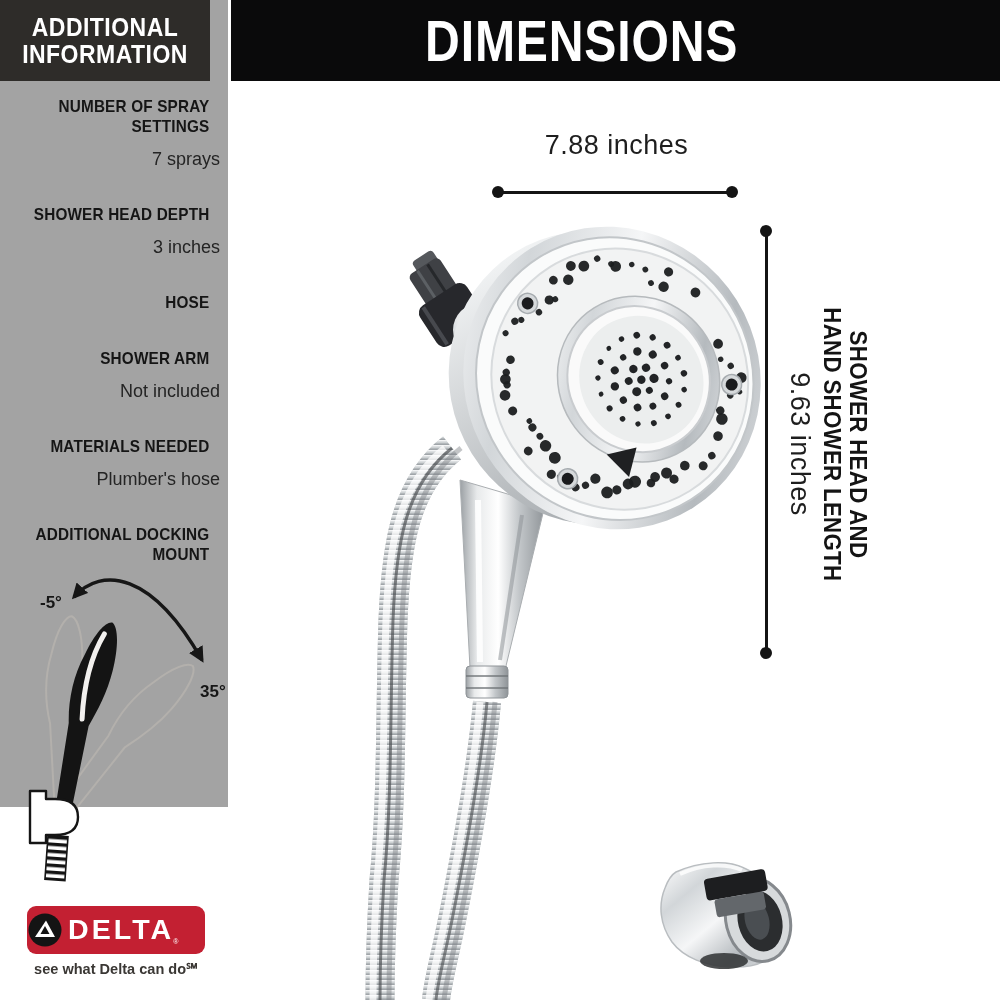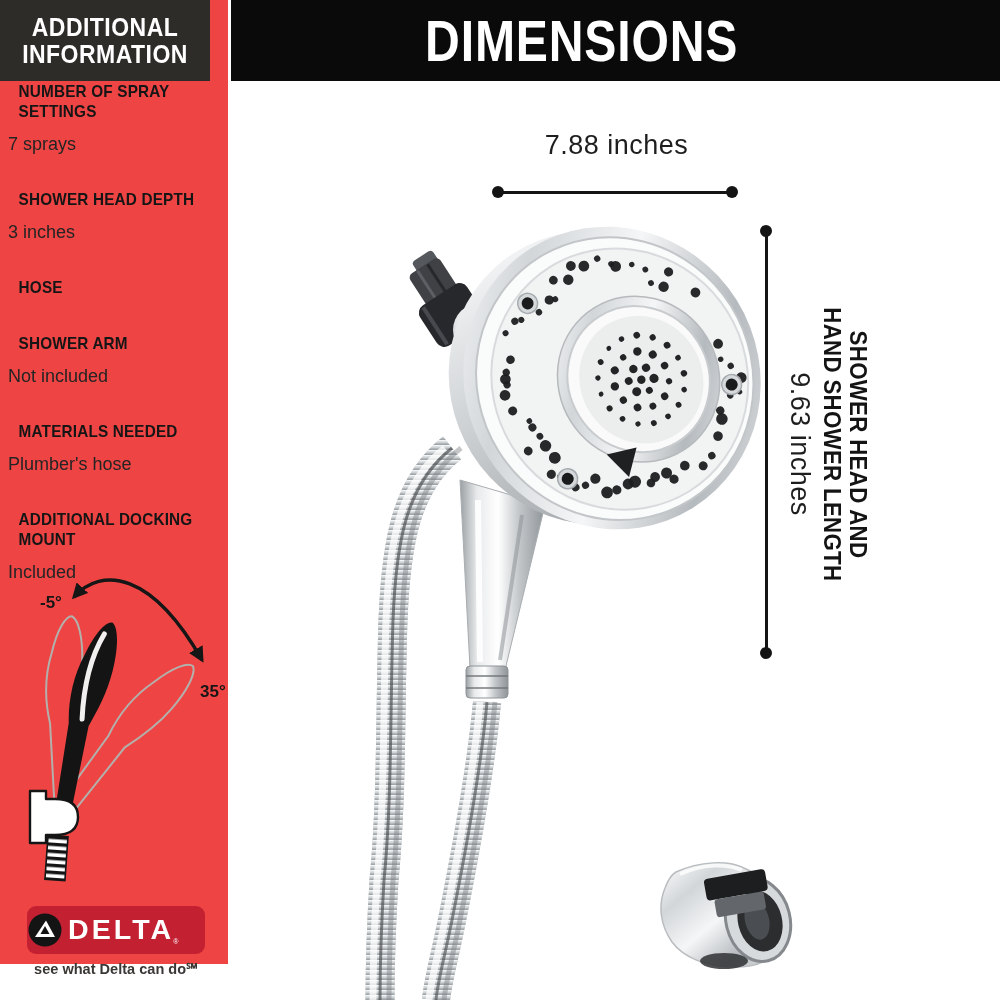--- a/index.html
+++ b/index.html
@@ -1,30 +1,30 @@
 <!DOCTYPE html>
 <html><head>
 <meta charset="utf-8">
 <style>
   html,body{margin:0;padding:0;}
   body{
     width:1000px;height:1000px;position:relative;overflow:hidden;
     background:#ffffff;font-family:"Liberation Sans",sans-serif;color:#1c1c1c;
   }
   
-  .sidebar{position:absolute;left:0;top:0;width:228px;height:964px;background:#ef4444;}
+  .sidebar{position:absolute;left:0;top:0;width:228px;height:807px;background:#a3a3a3;}
   .sidebar-header{
     position:absolute;left:0;top:0;width:210px;height:81px;background:#2e2c29;
     display:flex;align-items:center;justify-content:center;text-align:center;
   }
   .sidebar-header .hd{
     color:#fff;font-weight:bold;font-size:25px;line-height:1.08;
     transform:scaleX(.92);letter-spacing:.5px;
   }
-  .specs{position:absolute;left:0;top:82px;width:228px;text-align:left;}
+  .specs{position:absolute;left:0;top:97px;width:228px;text-align:right;}
   .spec{margin-bottom:36px;}
   .spec-label{
     font-weight:bold;font-size:17px;line-height:20px;width:212px;margin:0 auto;
     transform:scaleX(.9);letter-spacing:.2px;color:#151515;
   }
   .spec-value{
     font-size:18px;line-height:20px;width:212px;margin:12px auto;white-space:pre-line;
     color:#242424;
   }
   
@@ -87,21 +87,20 @@
     <div class="spec">
       <div class="spec-label">SHOWER ARM</div>
       <div class="spec-value">Not included</div>
     </div>
     <div class="spec">
       <div class="spec-label">MATERIALS NEEDED</div>
       <div class="spec-value">Plumber's hose</div>
     </div>
     <div class="spec">
       <div class="spec-label">ADDITIONAL DOCKING MOUNT</div>
-      <div class="spec-value">Included</div>
     </div>
   </div>
 
   <svg style="left:0;top:560px;" width="230" height="330" viewBox="0 560 230 330">
     <defs>
       <marker id="arr" viewBox="0 0 10 10" refX="8" refY="5" markerWidth="4.6" markerHeight="4.6" orient="auto-start-reverse">
         <path d="M0,0L10,5L0,10Z" fill="#161616"></path>
       </marker>
       <pattern id="bw" width="8" height="7" patternUnits="userSpaceOnUse">
         <rect width="8" height="7" fill="#ffffff"></rect>

